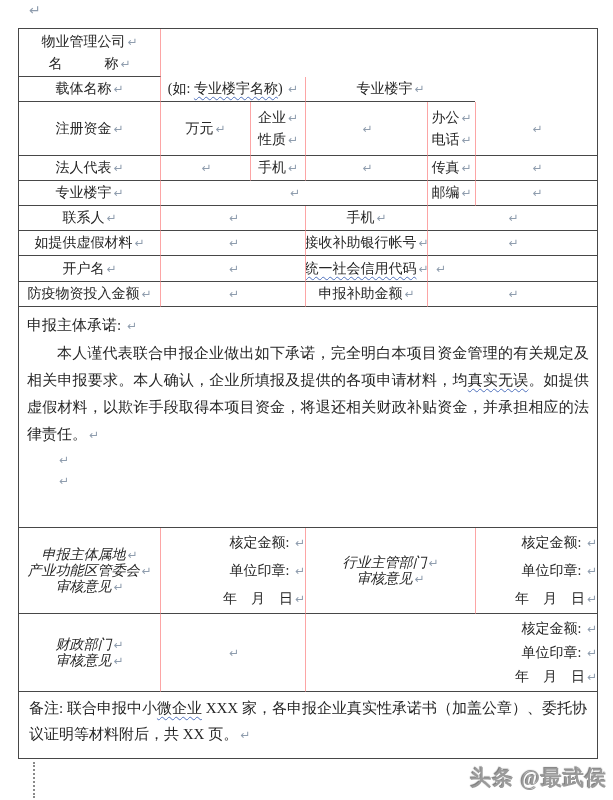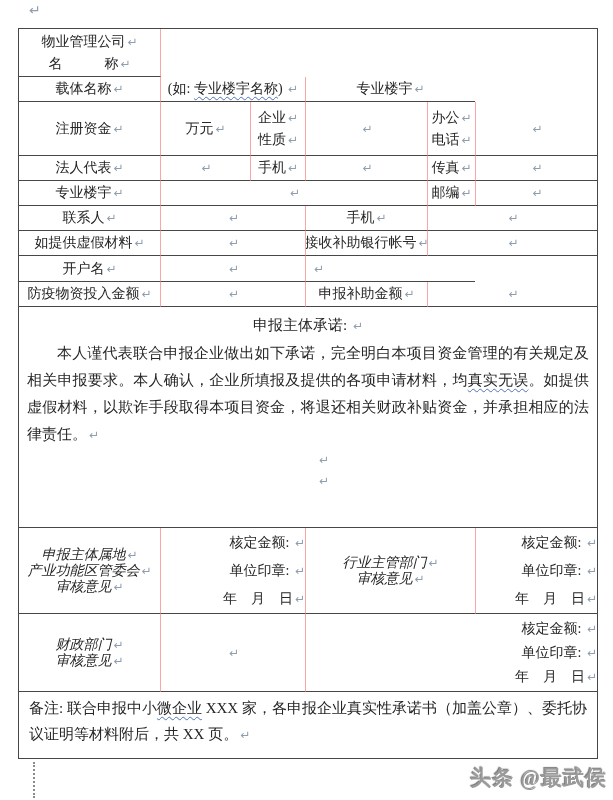--- a/index.html
+++ b/index.html
@@ -21,21 +21,21 @@
         text-decoration-style:wavy;text-decoration-color:#4f71bd;
         text-decoration-thickness:1px;text-underline-offset:3px;}
   
   .w142{width:142px}.w436{width:436px}.w145{width:145px}.w122{width:122px}.w169{width:169px}
   .w90{width:90px}.w55{width:55px}.w48{width:48px}.w121{width:121px}.w267{width:267px}
   .w170{width:170px}.w291{width:291px}.w578{width:578px}
   
   .h48{height:48px}.h25{height:25px}.h54{height:54px}.h26{height:26px}
   .h221{height:221px}.h86{height:86px}.h78{height:78px}.h66{height:66px}
   
-  .commit{padding:6px 8px 4px 8px;justify-content:flex-start;font-size:15px;align-items:center;text-align:left;}
+  .commit{padding:6px 8px 4px 8px;justify-content:flex-start;font-size:15px;align-items:flex-start;text-align:left;}
   .c-title{line-height:25px;}
   .c-para{margin:1px 0 0 0;text-indent:2em;text-align:justify;line-height:27px;}
   .c-empty{line-height:20px;padding-left:2em;}
   .c-sign{position:relative;text-align:right;padding-right:68px;line-height:26px;margin-top:47px;}
   .c-sign .pm-r{position:absolute;right:2px;top:0;}
   
   .kv{align-items:flex-end;text-align:left;padding-left:8px;}
   .kv .ln{line-height:27px;}
   .kv .date{text-indent:22px;}
   .kv-sm .ln{line-height:24px;}
@@ -166,20 +166,23 @@
       </div>
     </div>
 
     <div class="row h26">
       <div class="cell w142">
         <div class="ln"><span>开户名</span><span class="pm">↵</span></div>
       </div>
       <div class="cell w145">
         <div class="ln"><span class="pm">↵</span></div>
       </div>
+      <div class="cell w122">
+        <div class="ln"><span class="wavy">统一社会信用代码</span><span class="pm">↵</span></div>
+      </div>
       <div class="cell last w169 al">
         <div class="ln"><span class="pm">↵</span></div>
       </div>
     </div>
 
     <div class="row h25">
       <div class="cell w142">
         <div class="ln"><span>防疫物资投入金额</span><span class="pm">↵</span></div>
       </div>
       <div class="cell w145">

